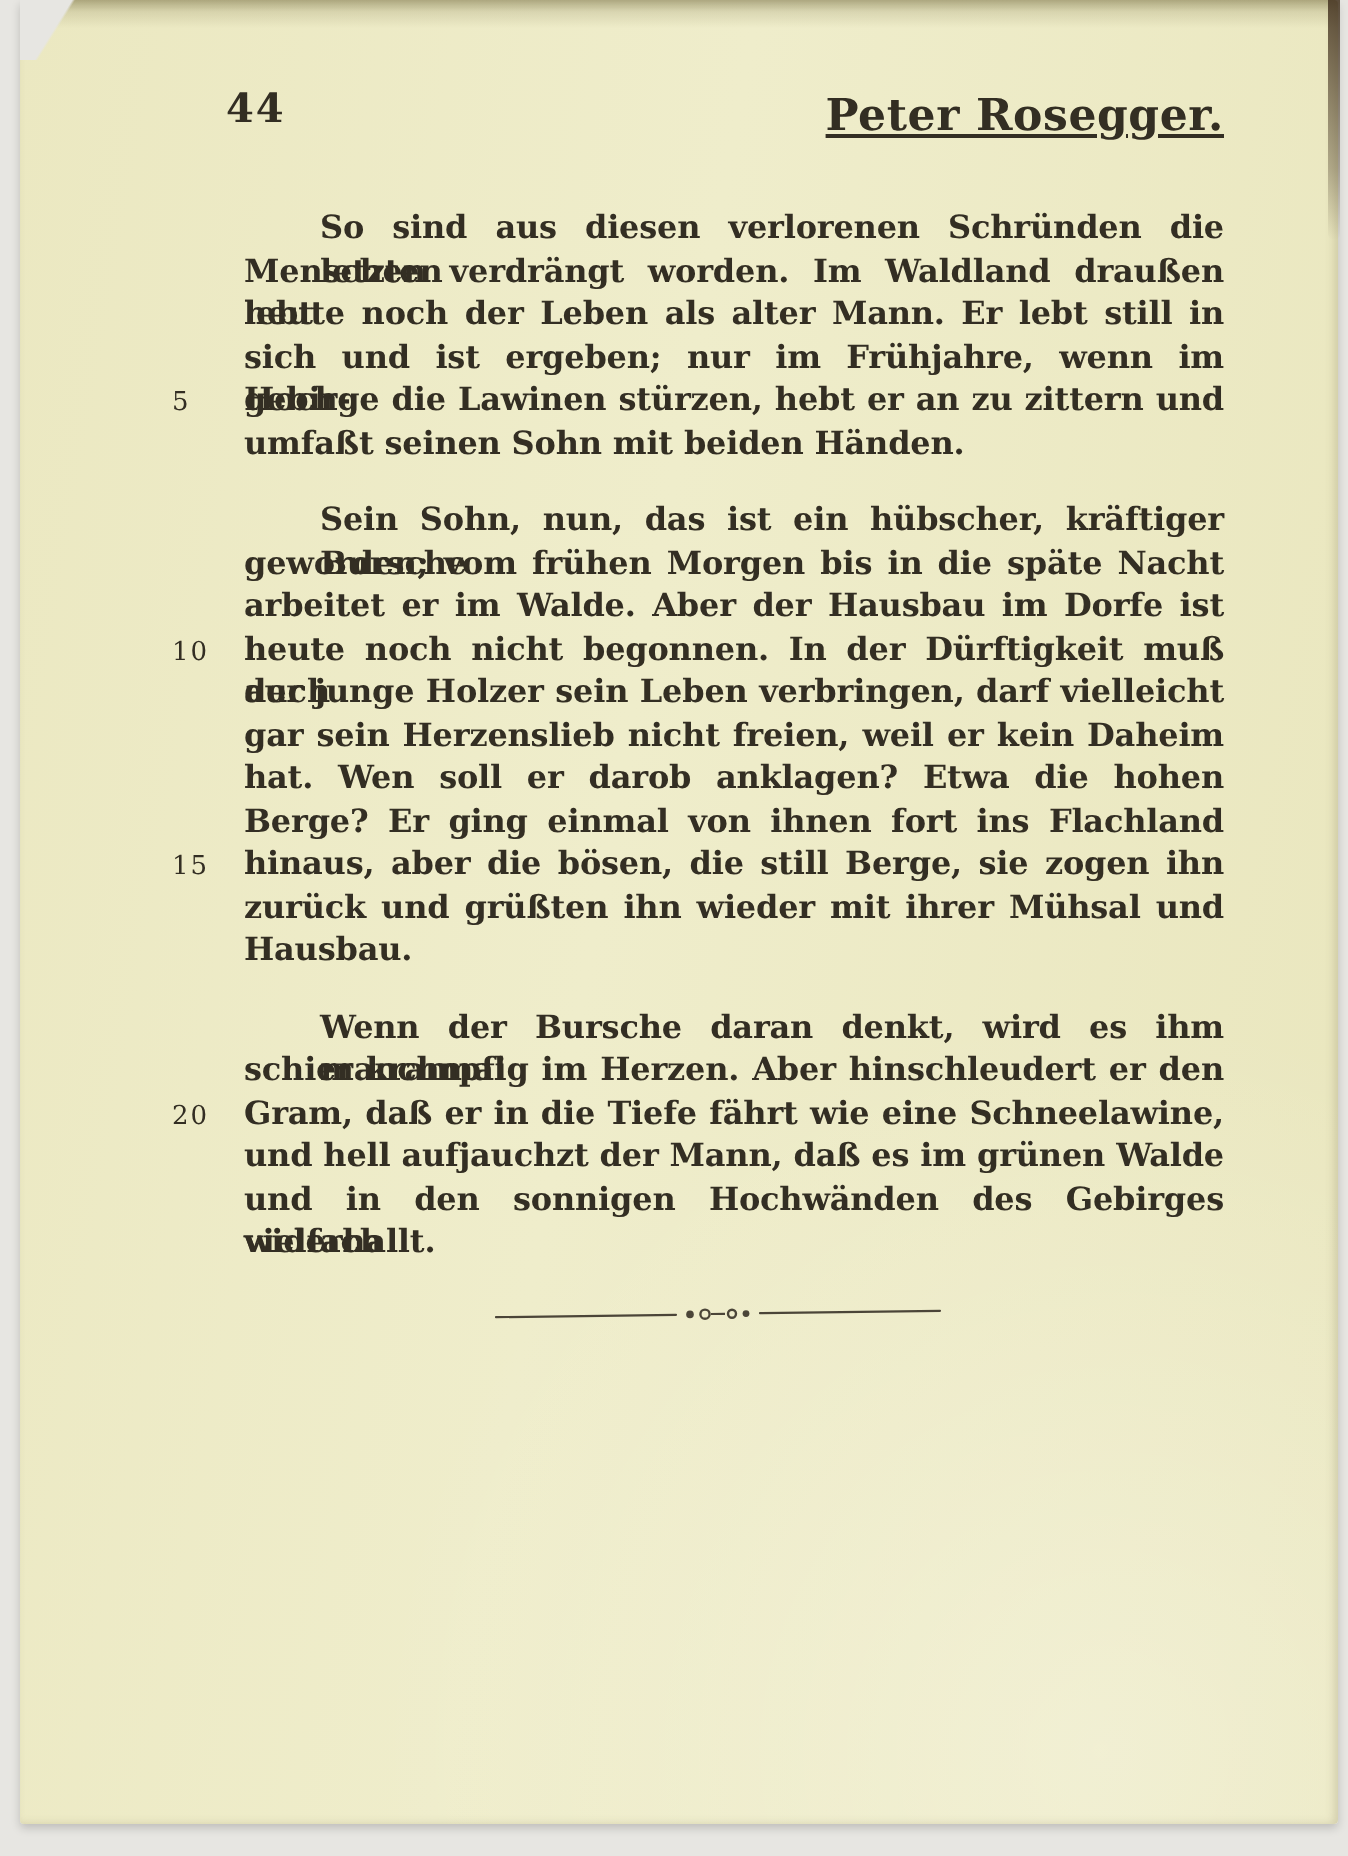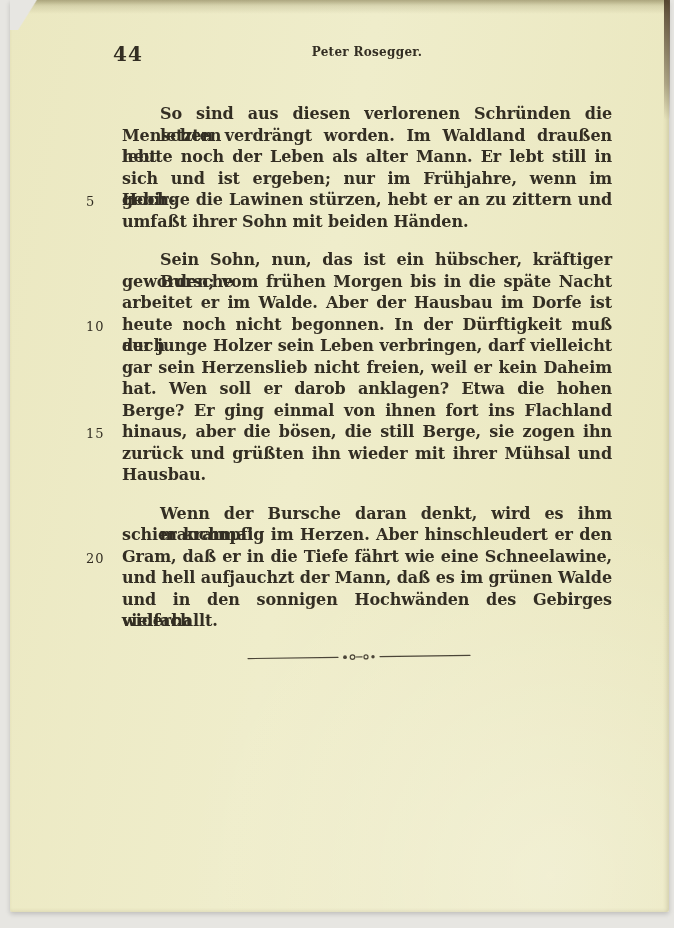--- a/index.html
+++ b/index.html
@@ -25,22 +25,22 @@
   .edge-streak{
     position:absolute;right:-1px;top:0;width:6px;height:120px;
     background:linear-gradient(180deg, rgba(72,55,36,.88), rgba(72,55,36,.35) 70%, rgba(72,55,36,0));
     border-radius:0 0 3px 3px;
   }
   .pagenum{
     position:absolute;left:103px;top:42px;
     font-size:20px;font-weight:700;color:var(--ink);letter-spacing:1px;
   }
   .header{
-    position:absolute;left:112px;top:45px;width:490px;text-align:center;
-    font-size:12px;font-weight:700;color:var(--ink);letter-spacing:.3px;
+    position:absolute;left:112px;top:45px;width:490px;text-align:right;
+    font-size:22px;font-weight:700;color:var(--ink);letter-spacing:.3px;text-decoration:underline;
   }
   .textblock{
     position:absolute;left:112px;top:86px;width:490px;
     color:var(--ink);font-size:16px;font-weight:700;line-height:21.5px;
     letter-spacing:-.1px;
   }
   .line{position:relative;height:21.5px;text-align:justify;text-align-last:justify;}
   .line.end{text-align:left;text-align-last:left;}
   .line.indent{padding-left:38px;margin-top:17px;}
   .lnum{
@@ -59,21 +59,21 @@
 
     <div class="pagenum">44</div>
     <div class="header">Peter Rosegger.</div>
 
     <div class="textblock">
         <div class="line indent"><span>So sind aus diesen verlorenen Schründen die letzten</span></div>
         <div class="line"><span>Menschen verdrängt worden. Im Waldland draußen lebt</span></div>
         <div class="line"><span>heute noch der Leben als alter Mann. Er lebt still in</span></div>
         <div class="line"><span>sich und ist ergeben; nur im Frühjahre, wenn im Hoch-</span></div>
         <div class="line"><span class="lnum">5</span><span>gebirge die Lawinen stürzen, hebt er an zu zittern und</span></div>
-        <div class="line end"><span>umfaßt ihrer Sohn mit beiden Händen.</span></div>
+        <div class="line end"><span>umfaßt seinen Sohn mit beiden Händen.</span></div>
         <div class="line indent"><span>Sein Sohn, nun, das ist ein hübscher, kräftiger Bursche</span></div>
         <div class="line"><span>geworden; vom frühen Morgen bis in die späte Nacht</span></div>
         <div class="line"><span>arbeitet er im Walde. Aber der Hausbau im Dorfe ist</span></div>
         <div class="line"><span class="lnum">10</span><span>heute noch nicht begonnen. In der Dürftigkeit muß auch</span></div>
         <div class="line"><span>der junge Holzer sein Leben verbringen, darf vielleicht</span></div>
         <div class="line"><span>gar sein Herzenslieb nicht freien, weil er kein Daheim</span></div>
         <div class="line"><span>hat. Wen soll er darob anklagen? Etwa die hohen</span></div>
         <div class="line"><span>Berge? Er ging einmal von ihnen fort ins Flachland</span></div>
         <div class="line"><span class="lnum">15</span><span>hinaus, aber die bösen, die still Berge, sie zogen ihn</span></div>
         <div class="line"><span>zurück und grüßten ihn wieder mit ihrer Mühsal und</span></div>

